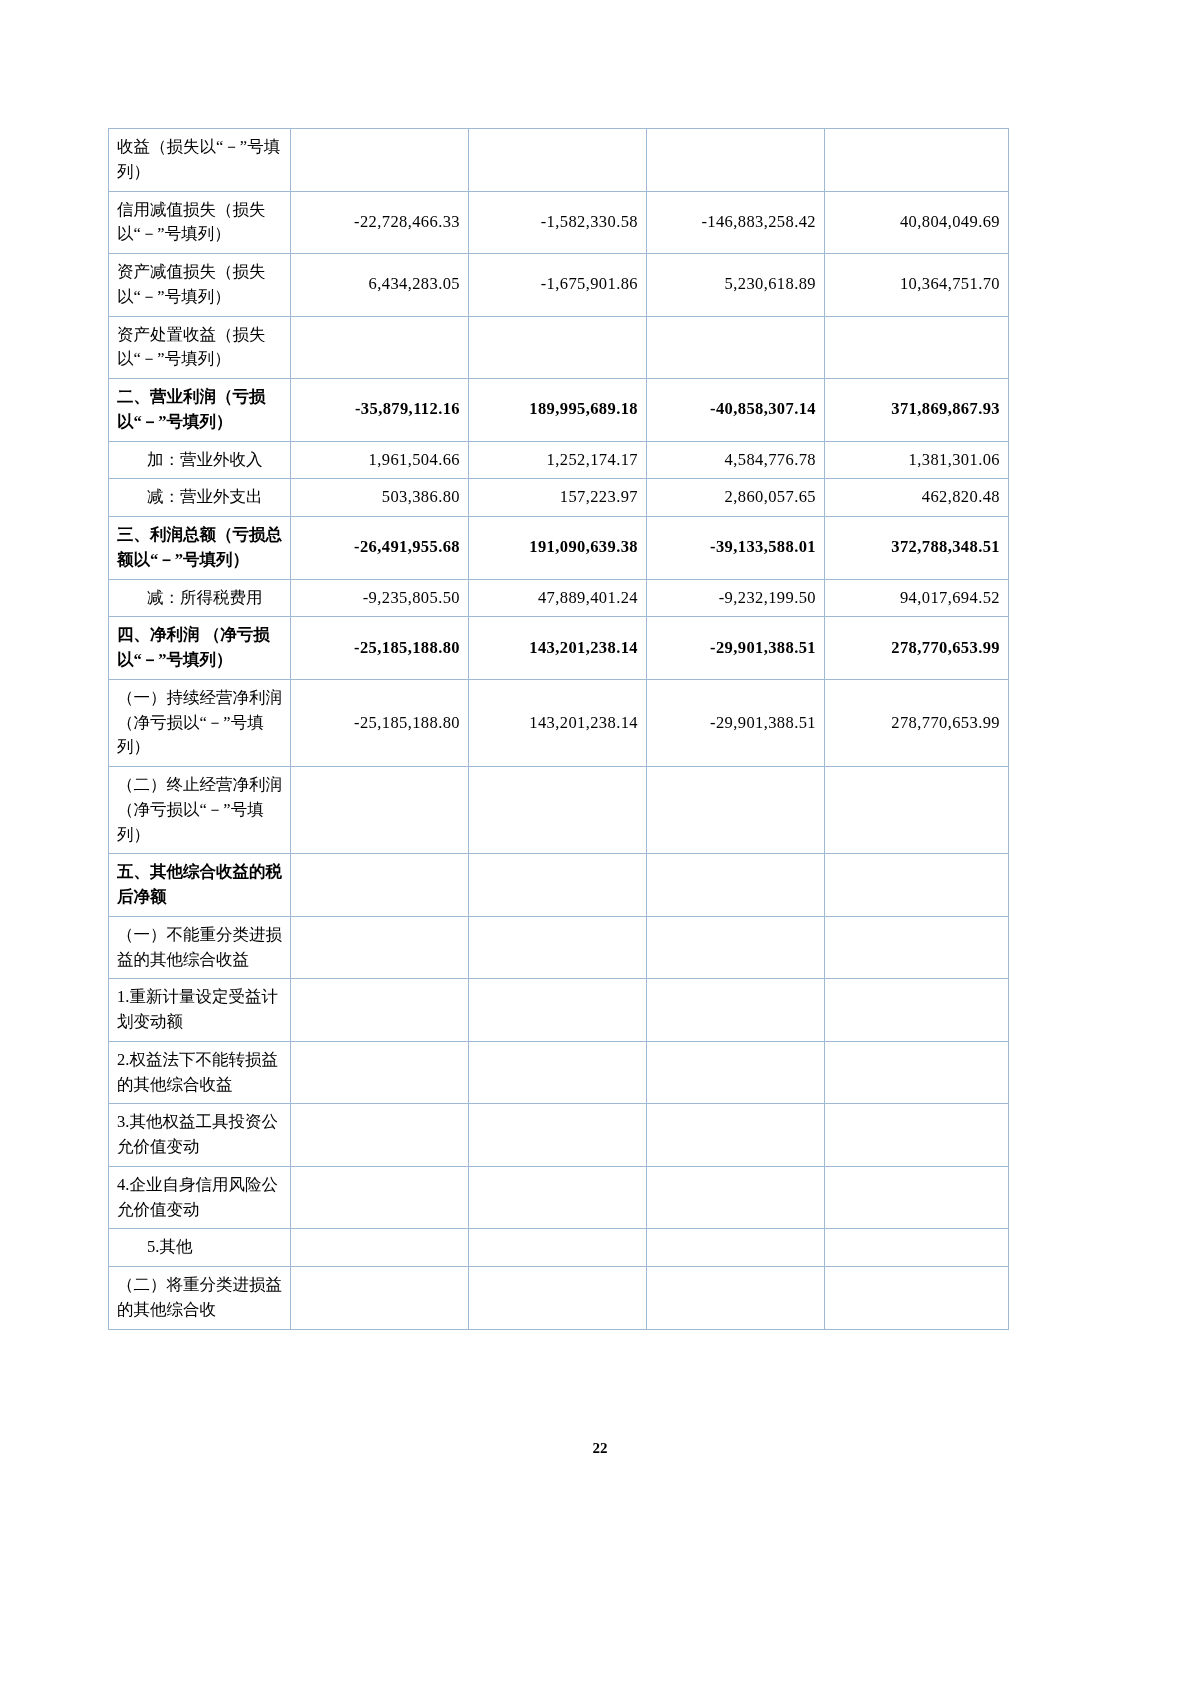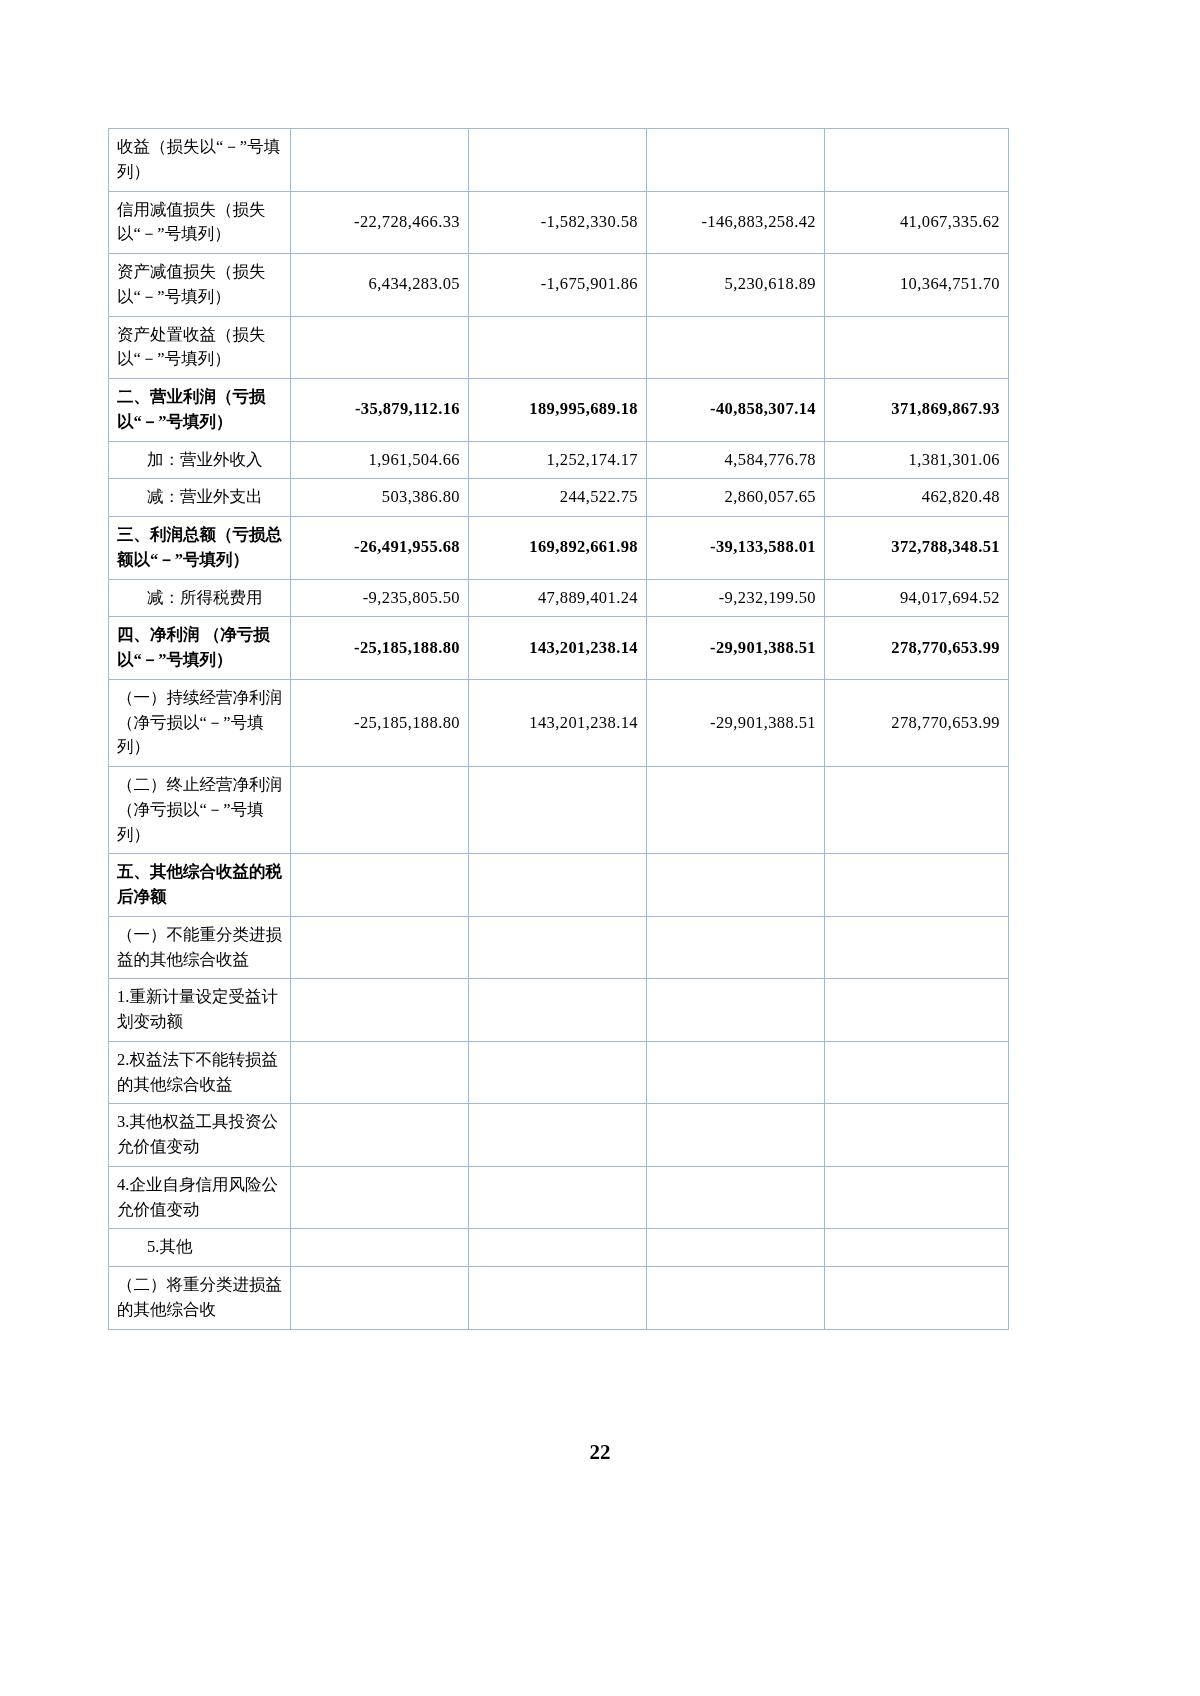--- a/index.html
+++ b/index.html
@@ -62,21 +62,21 @@
     font-weight: bold;
   }
   .indent1 { padding-left: 20px; }
   .indent2 { padding-left: 30px; margin-left: 20px; }
   .pagenum {
     position: absolute;
     left: 0;
     top: 1440px;
     width: 1200px;
     text-align: center;
-    font-size: 21px;
+    font-size: 15px;
     font-family: "Liberation Serif", serif;
     color: #000;
     font-weight: bold;
   }
   
   tr.h3 td { height: 58px; }
   tr.h2 td { height: 38px; }
   tr.h1 td { height: 20px; padding-left: 38px; }
 </style>
 </head>
@@ -98,21 +98,21 @@
             <td class="num"></td>
             <td class="num"></td>
             <td class="num"></td>
             <td class="num"></td>
           </tr>
           <tr class="h2">
             <td class="label indent2">信用减值损失（损失以“－”号填列）</td>
             <td class="num">-22,728,466.33</td>
             <td class="num">-1,582,330.58</td>
             <td class="num">-146,883,258.42</td>
-            <td class="num">41,067,335.62</td>
+            <td class="num">40,804,049.69</td>
           </tr>
           <tr class="h2">
             <td class="label indent2">资产减值损失（损失以“－”号填列）</td>
             <td class="num">6,434,283.05</td>
             <td class="num">-1,675,901.86</td>
             <td class="num">5,230,618.89</td>
             <td class="num">10,364,751.70</td>
           </tr>
           <tr class="h2">
             <td class="label indent2">资产处置收益（损失以“－”号填列）</td>
@@ -131,28 +131,28 @@
           <tr class="h1">
             <td class="label">加：营业外收入</td>
             <td class="num">1,961,504.66</td>
             <td class="num">1,252,174.17</td>
             <td class="num">4,584,776.78</td>
             <td class="num">1,381,301.06</td>
           </tr>
           <tr class="h1">
             <td class="label">减：营业外支出</td>
             <td class="num">503,386.80</td>
-            <td class="num">244,522.75</td>
+            <td class="num">157,223.97</td>
             <td class="num">2,860,057.65</td>
             <td class="num">462,820.48</td>
           </tr>
           <tr class="h2">
             <td class="label bold">三、利润总额（亏损总额以“－”号填列）</td>
             <td class="num bold">-26,491,955.68</td>
-            <td class="num bold">169,892,661.98</td>
+            <td class="num bold">191,090,639.38</td>
             <td class="num bold">-39,133,588.01</td>
             <td class="num bold">372,788,348.51</td>
           </tr>
           <tr class="h1">
             <td class="label">减：所得税费用</td>
             <td class="num">-9,235,805.50</td>
             <td class="num">47,889,401.24</td>
             <td class="num">-9,232,199.50</td>
             <td class="num">94,017,694.52</td>
           </tr>

